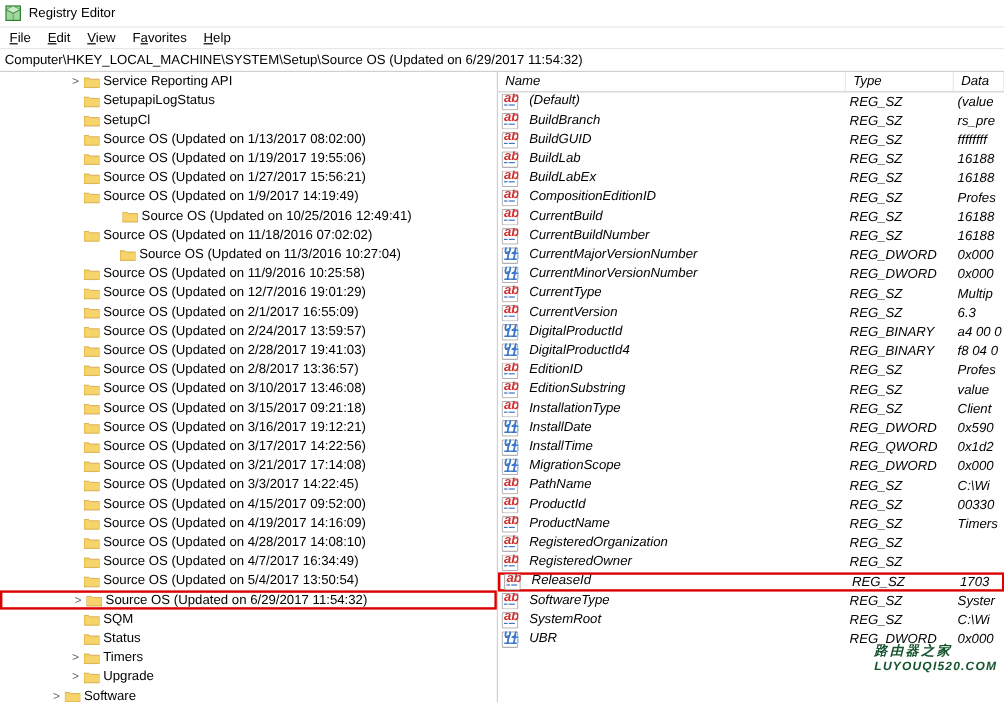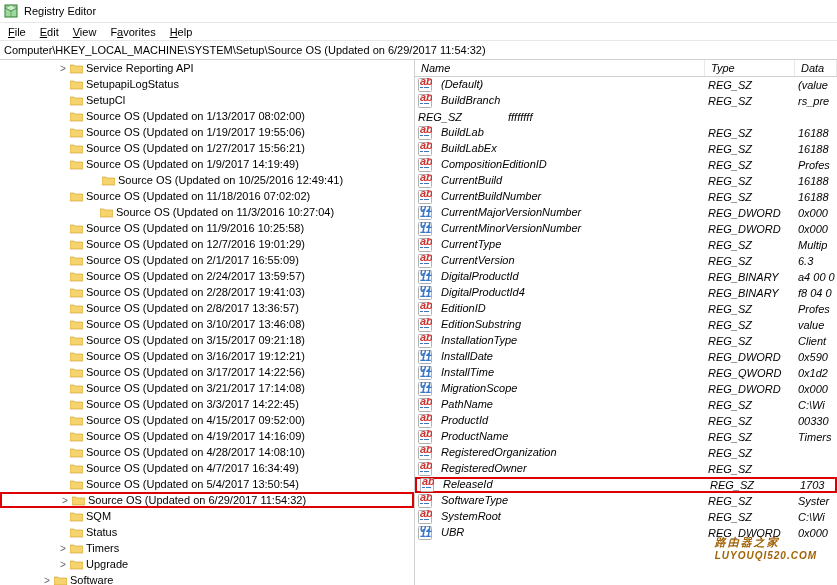--- a/index.html
+++ b/index.html
@@ -23,21 +23,21 @@
   .list-row .cell-name { width: 290px; display: flex; gap: 9px; }
   .list-row .cell-type { width: 90px; }
   .list-row .cell-data { flex: 1; }
   .tree-row { display: flex; align-items: center; height: 16px; white-space: nowrap; }
   .tree-row .expander { width: 10px; text-align: center; color: #666; font-size: 10px; cursor: pointer; }
   .tree-row .folder { display: inline-flex; margin-right: 3px; }
   .highlight-red { border: 2px solid #d00; }
   .folder svg { width: 13px; height: 11px; }
   .reg-icon { width: 14px; height: 14px; display: inline-flex; }
   .pipe { color: #bbb; padding: 0 1px; }
-  .watermark { position: absolute; right: 20px; bottom: 24px; font-size: 14px; font-weight: bold; letter-spacing: 2px; color: #a16207; }
+  .watermark { position: absolute; right: 6px; bottom: 24px; font-size: 14px; font-weight: bold; letter-spacing: 2px; color: #14532d; }
   .watermark .sub { font-size: 10px; letter-spacing: 1px; }
   .cube-icon svg { width: 14px; height: 14px; }
 </style>
 </head>
 <body>
 
 <svg width="0" height="0" style="position:absolute">
   <defs>
     <g id="cube-green">
       <rect x="1" y="1" width="12" height="12" fill="#9fd89f" stroke="#2f7f2f"></rect>
@@ -438,20 +438,28 @@
               <svg viewBox="0 0 14 14">
                 <use href="#reg-sz"></use>
               </svg>
             </span>
             <span>BuildBranch</span>
           </div>
           <div class="cell cell-type">REG_SZ</div>
           <div class="cell cell-data">rs_pre</div>
         </div>
         <div class="list-row">
+          <div class="cell cell-name">
+            <span class="reg-icon">
+              <svg viewBox="0 0 14 14">
+                <use href="#reg-sz"></use>
+              </svg>
+            </span>
+            <span>BuildGUID</span>
+          </div>
           <div class="cell cell-type">REG_SZ</div>
           <div class="cell cell-data">ffffffff</div>
         </div>
         <div class="list-row">
           <div class="cell cell-name">
             <span class="reg-icon">
               <svg viewBox="0 0 14 14">
                 <use href="#reg-sz"></use>
               </svg>
             </span>

